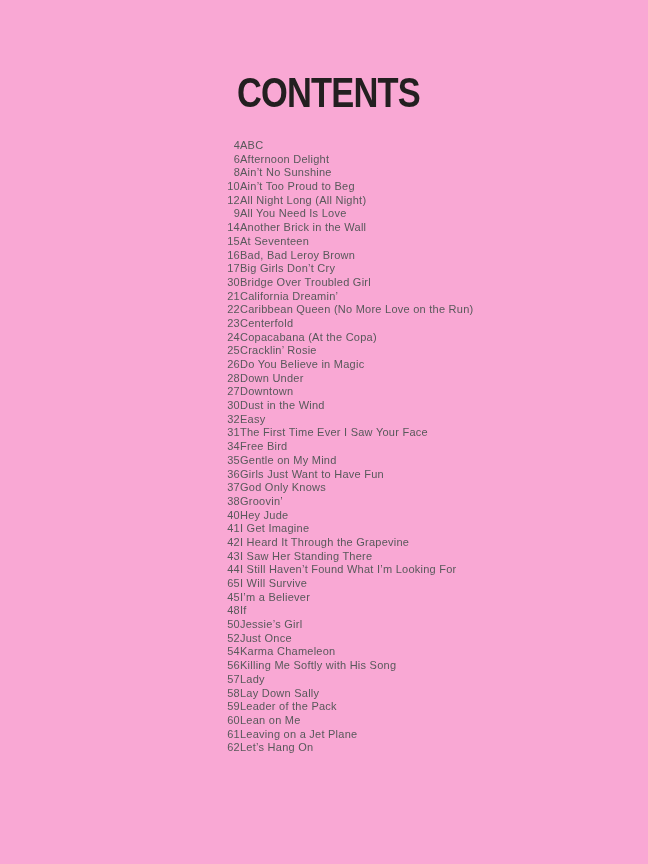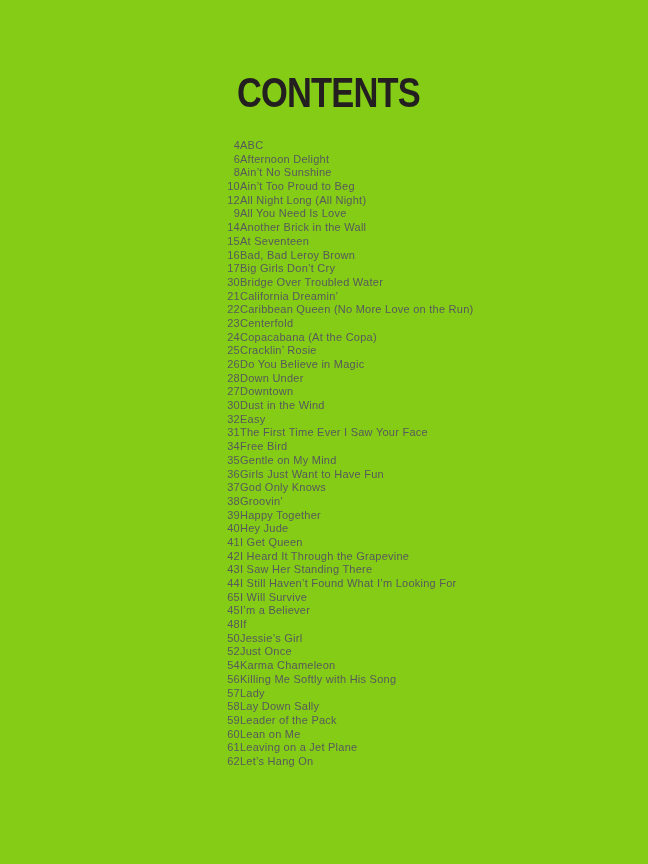--- a/index.html
+++ b/index.html
@@ -52,21 +52,21 @@
     text-align: right;
     flex: 0 0 30px;
   }
   .toc-row .song {
     display: inline-block;
   }
 </style>
 </head>
 <body>
 
-<div class="page" style="background: #84cc16;">
+<div class="page" style="background: #f9a8d4;">
   <h1 class="title" style="color: rgb(35, 31, 32);">CONTENTS</h1>
   <div class="toc-list" id="toc-list" style="color: rgb(88, 89, 91);">
   <div class="toc-row">
     <span class="num">4</span>
     <span class="song">ABC</span>
   </div>
 
   <div class="toc-row">
     <span class="num">6</span>
     <span class="song">Afternoon Delight</span>
@@ -108,21 +108,21 @@
   </div>
 
   <div class="toc-row">
     <span class="num">17</span>
     <span class="song">Big Girls Don’t Cry</span>
   </div>
 
 
   <div class="toc-row">
     <span class="num">30</span>
-    <span class="song">Bridge Over Troubled Water</span>
+    <span class="song">Bridge Over Troubled Girl</span>
   </div>
 
   <div class="toc-row">
     <span class="num">21</span>
     <span class="song">California Dreamin’</span>
   </div>
 
   <div class="toc-row">
     <span class="num">22</span>
     <span class="song">Caribbean Queen (No More Love on the Run)</span>
@@ -191,33 +191,29 @@
   <div class="toc-row">
     <span class="num">37</span>
     <span class="song">God Only Knows</span>
   </div>
 
   <div class="toc-row">
     <span class="num">38</span>
     <span class="song">Groovin’</span>
   </div>
 
-  <div class="toc-row">
-    <span class="num">39</span>
-    <span class="song">Happy Together</span>
-  </div>
 
   <div class="toc-row">
     <span class="num">40</span>
     <span class="song">Hey Jude</span>
   </div>
 
   <div class="toc-row">
     <span class="num">41</span>
-    <span class="song">I Get Queen</span>
+    <span class="song">I Get Imagine</span>
   </div>
 
   <div class="toc-row">
     <span class="num">42</span>
     <span class="song">I Heard It Through the Grapevine</span>
   </div>
 
   <div class="toc-row">
     <span class="num">43</span>
     <span class="song">I Saw Her Standing There</span>

